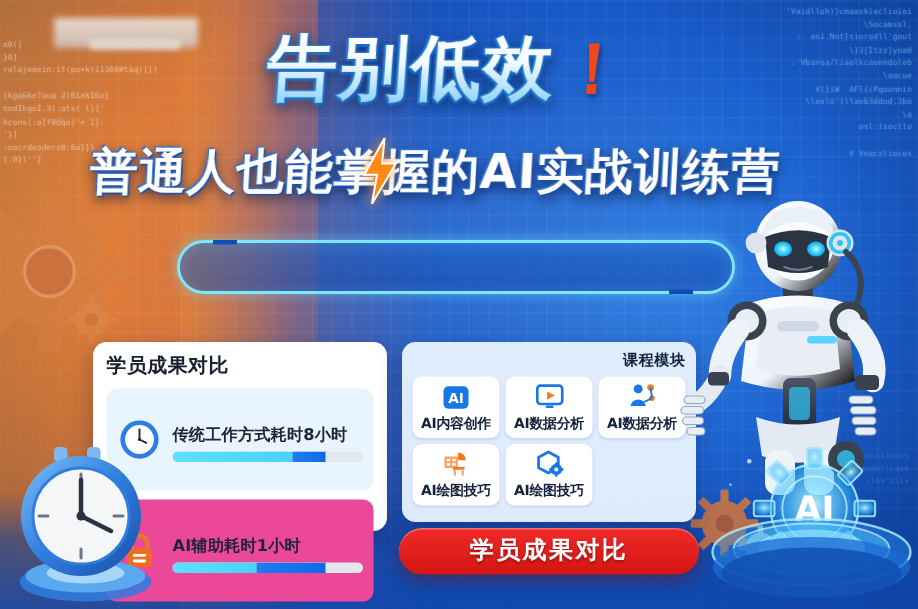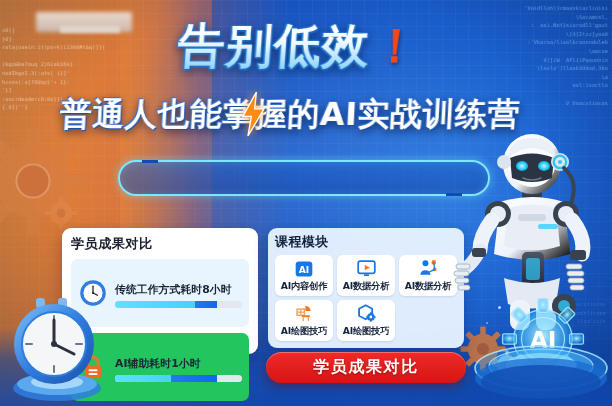--- a/index.html
+++ b/index.html
@@ -174,21 +174,21 @@
     font-size:13.2px; font-weight:bold;
     color:#1a1f2e; letter-spacing:.4px;
     font-family:"DejaVu Sans","Liberation Sans",sans-serif;
   }
   .stat-row{
     display:flex; align-items:flex-end; gap:7px;
     border-radius:7px; padding:19px 7px;
     margin-top:6px;
   }
   .stat-row.blue{ background:#e8f4fe; }
-  .stat-row.orange{ background:#22c55e; }
+  .stat-row.orange{ background:#ec4899; }
   .stat-body{ flex:1; min-width:0; }
   .stat-label{
     font-size:10.8px; font-weight:bold; color:#1c2436;
     white-space:nowrap; letter-spacing:.1px;
     font-family:"DejaVu Sans","Liberation Sans",sans-serif;
   }
   .bar{
     margin-top:4px; height:7px; border-radius:4px;
     background:#e3e7ee; overflow:hidden; display:flex;
   }
@@ -199,21 +199,21 @@
   
   .card-right{
     position:absolute; left:268px; top:228px;
     width:196px; height:120px;
     background:rgba(233,243,255,.95);
     border-radius:9px;
     box-shadow:0 5px 16px rgba(3,24,70,.3);
     padding:5px 7px 7px;
   }
   .card-title-r{
-    text-align:left; font-size:13px; font-weight:bold;
+    text-align:right; font-size:10px; font-weight:bold;
     color:#11223e; letter-spacing:.4px; margin-bottom:4px;
     font-family:"DejaVu Sans","Liberation Sans",sans-serif;
   }
   .mod-grid{
     display:grid; grid-template-columns:repeat(3,1fr);
     gap:4px;
   }
   .mod{
     background:#ffffff; border-radius:6px;
     padding:3px 1px 3px;

